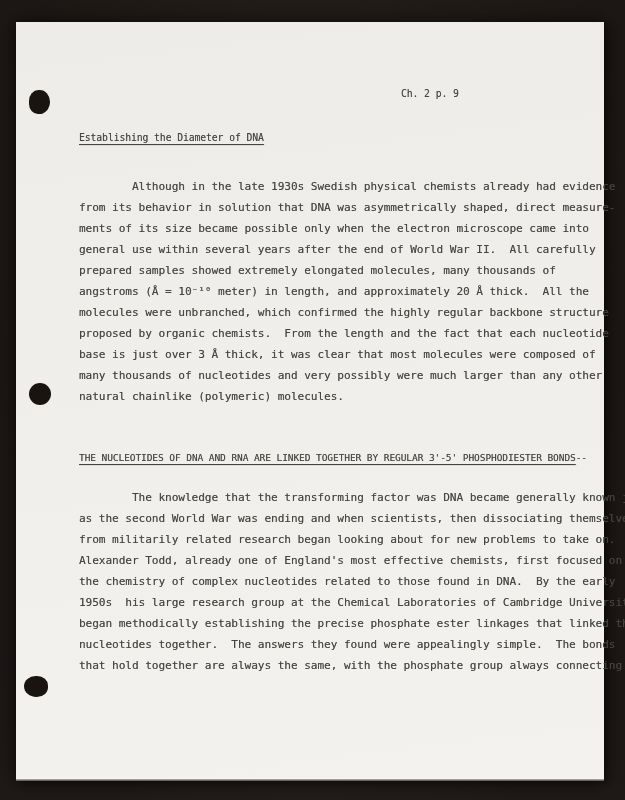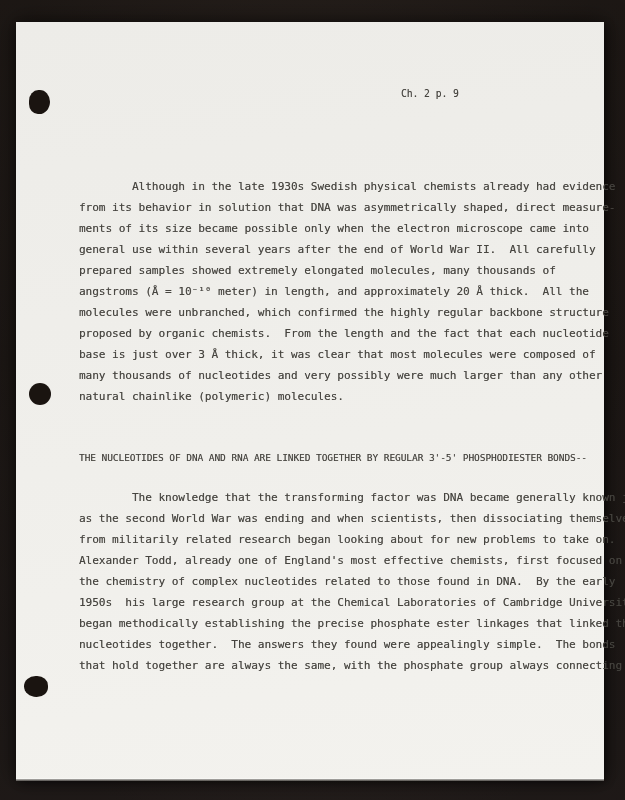--- a/index.html
+++ b/index.html
@@ -64,35 +64,37 @@
     font-size: 11px;
     line-height: 21px;
   }
   .para1 { top: 154px; }
   .para2 { top: 465px; }
   .heading2 {
     left: 63px; top: 425px;
     font-size: 9.4px; line-height: 22.4px;
   }
   .heading2 .u {
+    text-decoration: underline;
     text-underline-offset: 3px;
     text-decoration-thickness: 1px;
   }
 </style>
 </head>
 <body>
 
 <div class="scene">
   <div class="paper">
     <div class="hole hole1"></div>
     <div class="hole hole2"></div>
     <div class="hole hole3"></div>
 
     <div class="type page-header">Ch. 2 p. 9</div>
 
+    <div class="type title">Establishing the Diameter of DNA</div>
 
     <div class="type para para1">        Although in the late 1930s Swedish physical chemists already had evidence
 from its behavior in solution that DNA was asymmetrically shaped, direct measure-
 ments of its size became possible only when the electron microscope came into
 general use within several years after the end of World War II.  All carefully
 prepared samples showed extremely elongated molecules, many thousands of
 angstroms (Å = 10⁻¹⁰ meter) in length, and approximately 20 Å thick.  All the
 molecules were unbranched, which confirmed the highly regular backbone structure
 proposed by organic chemists.  From the length and the fact that each nucleotide
 base is just over 3 Å thick, it was clear that most molecules were composed of

